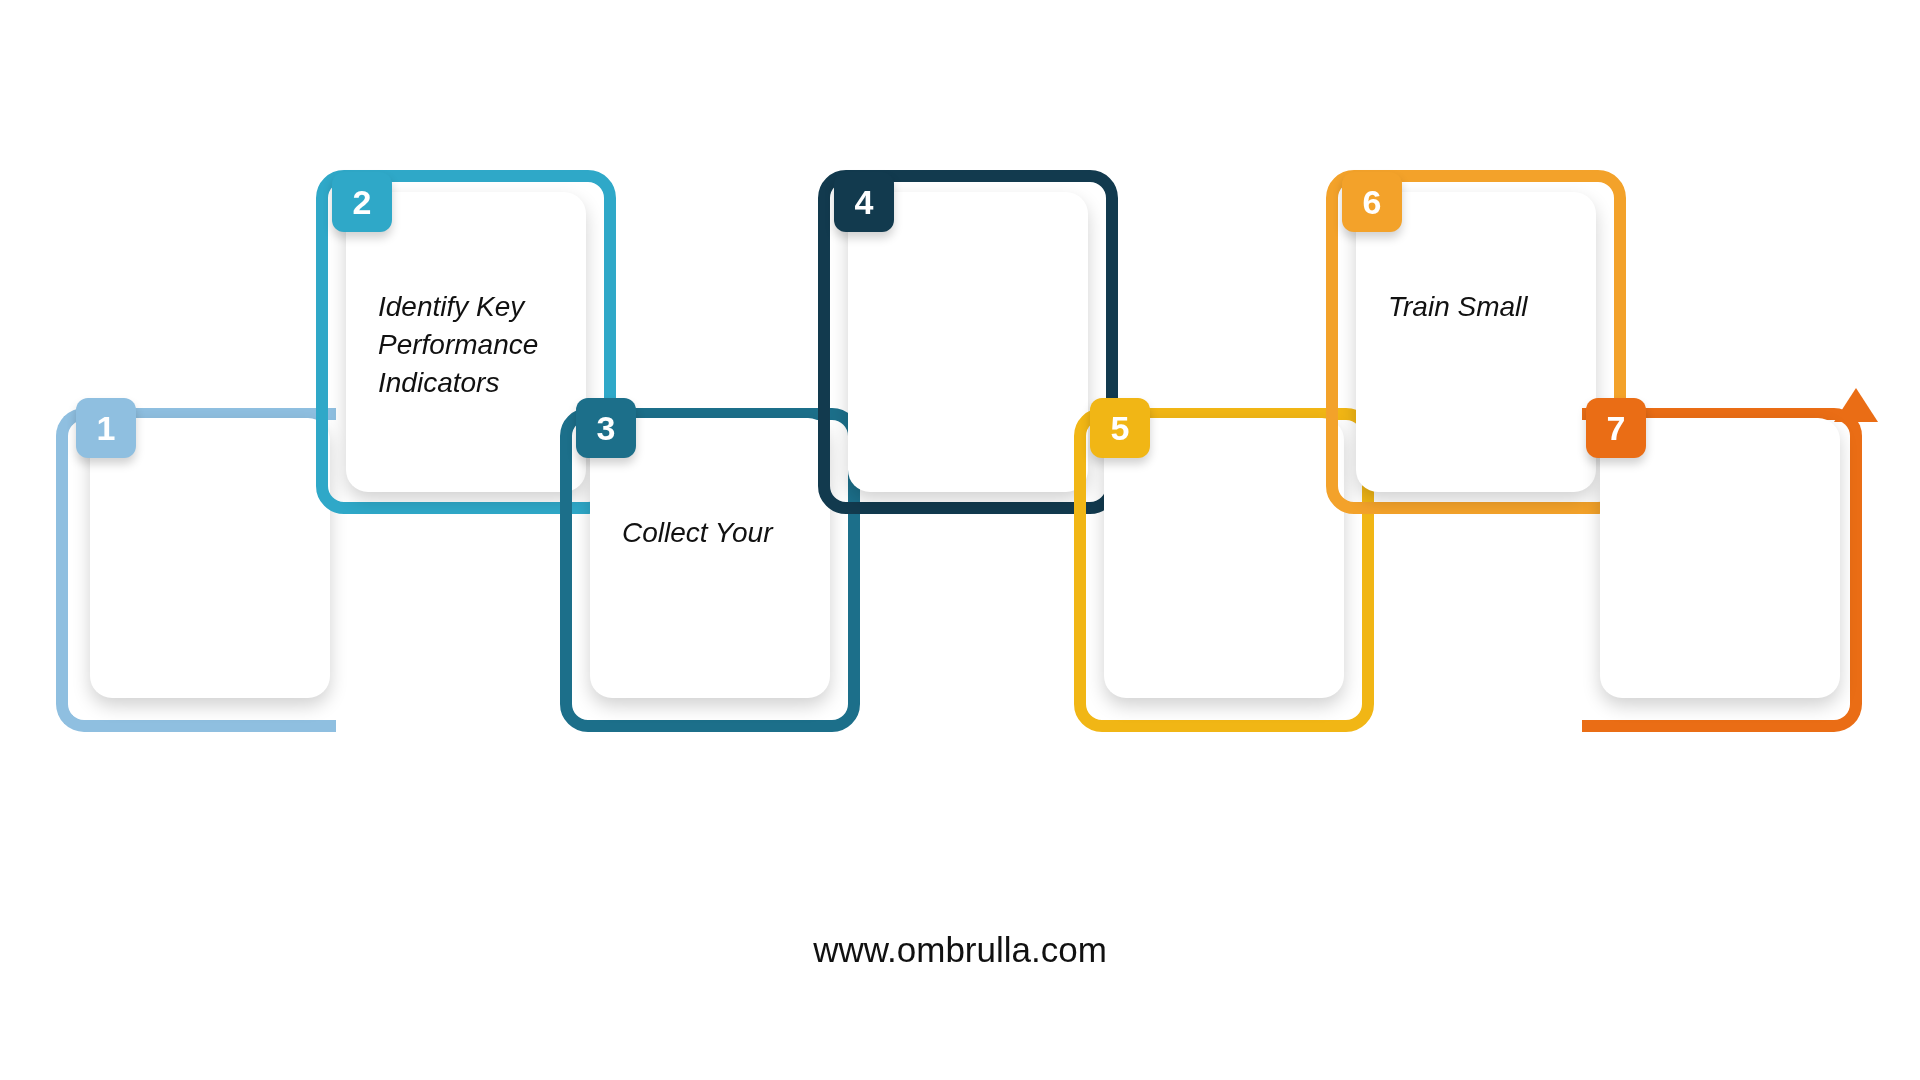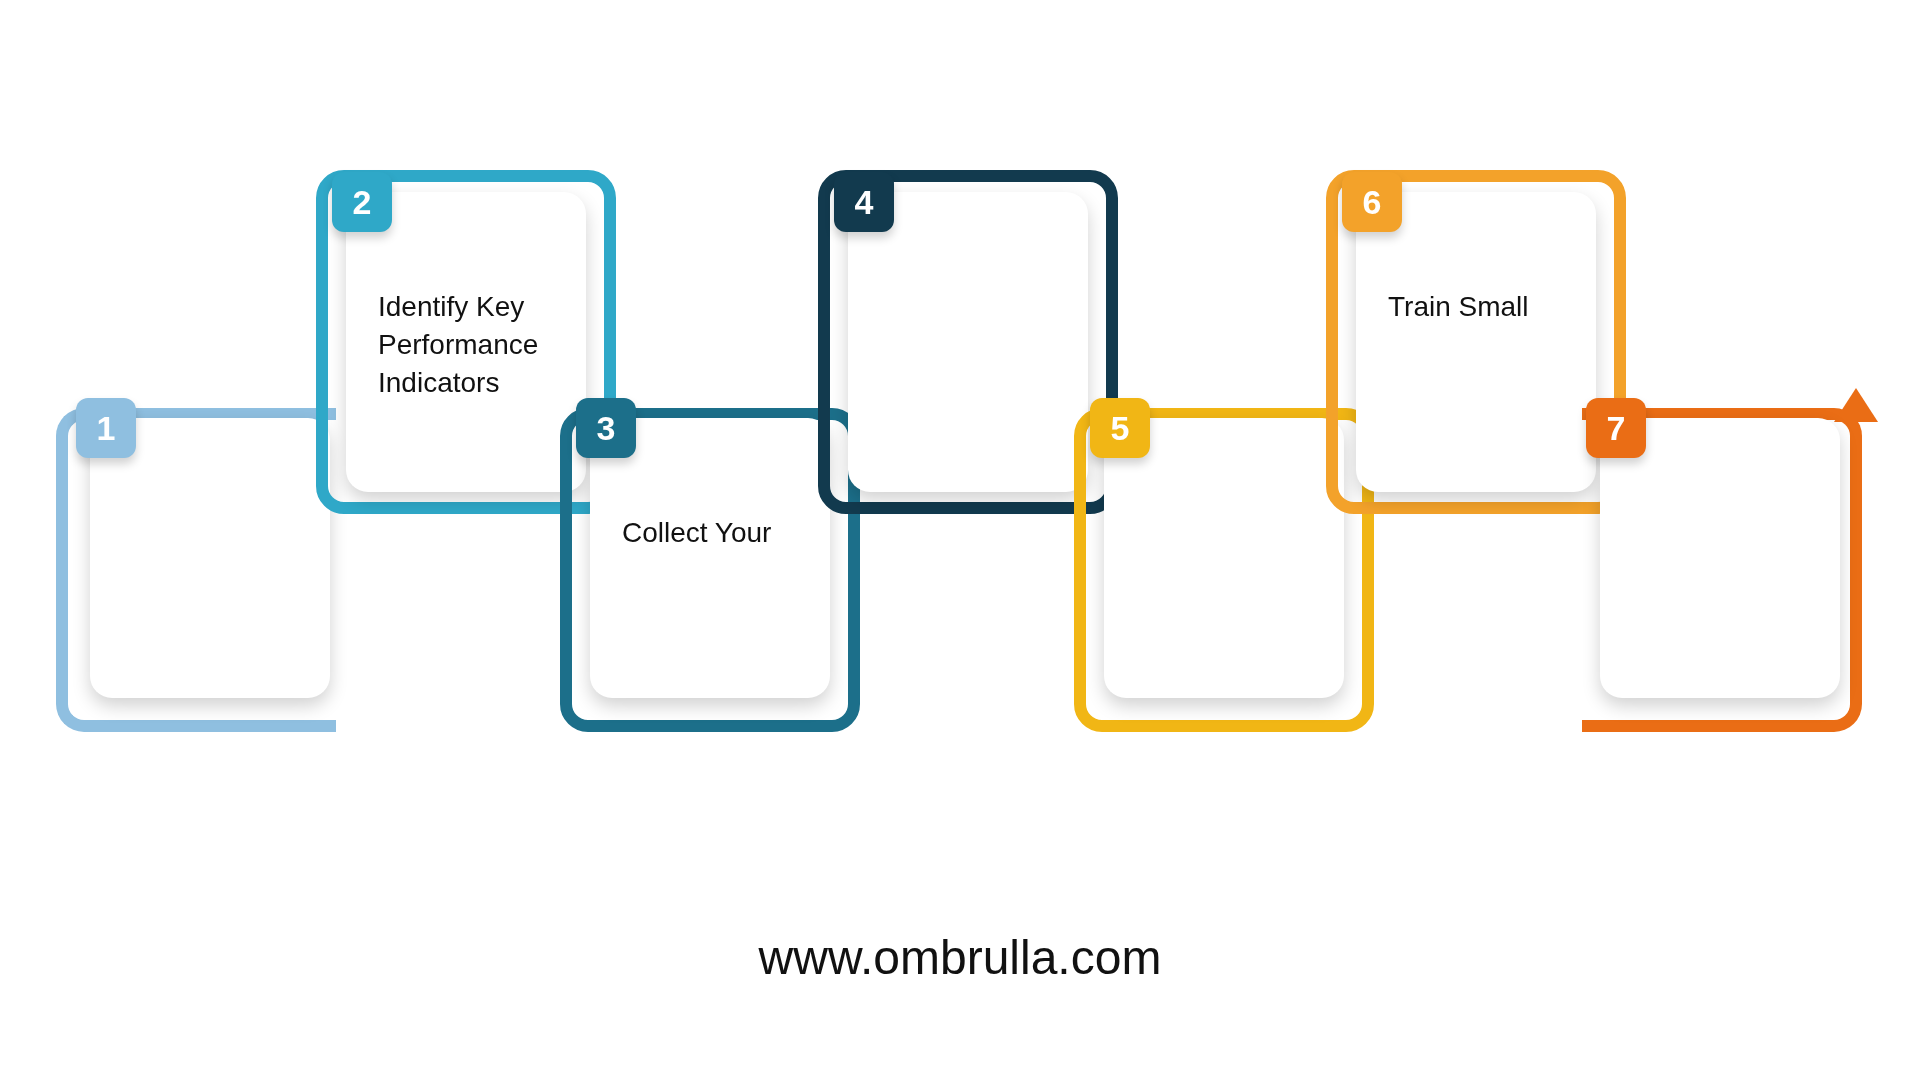--- a/index.html
+++ b/index.html
@@ -1,22 +1,22 @@
 <!DOCTYPE html>
 <html><head>
 <meta charset="utf-8">
 <style>
 html,body{margin:0;padding:0;width:1920px;height:1080px;background:#fff;font-family:Arial,Helvetica,sans-serif;color:#111;}
 .stage{position:relative;width:1920px;height:1080px;}
 .card{position:absolute;width:240px;height:280px;background:#fff;border-radius:22px;box-shadow:0 8px 18px rgba(0,0,0,.18);padding:36px 32px;box-sizing:border-box;}
 .card.tall{height:300px;}
 .badge{position:absolute;top:-20px;left:-14px;width:60px;height:60px;border-radius:12px;display:flex;align-items:center;justify-content:center;font-size:34px;font-weight:700;color:#fff;box-shadow:0 6px 10px rgba(0,0,0,.18);}
-.card .title{font-size:28px;line-height:1.35;white-space:pre-line;margin-top:60px;}
+.card .title{font-size:28px;line-height:1.35;white-space:pre-line;margin-top:60px;font-style:italic;}
 .rim{position:absolute;border-radius:28px;}
-.footer{position:absolute;left:0;right:0;text-align:center;font-size:48px;}
+.footer{position:absolute;left:0;right:0;text-align:center;font-size:35px;}
 </style>
 </head>
 <body>
 
 <div class="stage">
 
   <div class="rim" style="left:56px;top:408px;width:268px;height:300px;border:12px solid #8fbfe0;border-right:none;border-top-right-radius:0;border-bottom-right-radius:0;"></div>
   <div class="card" style="left:90px;top:418px;">
     <div class="badge" style="background:#8fbfe0;">
         <span>1</span>

